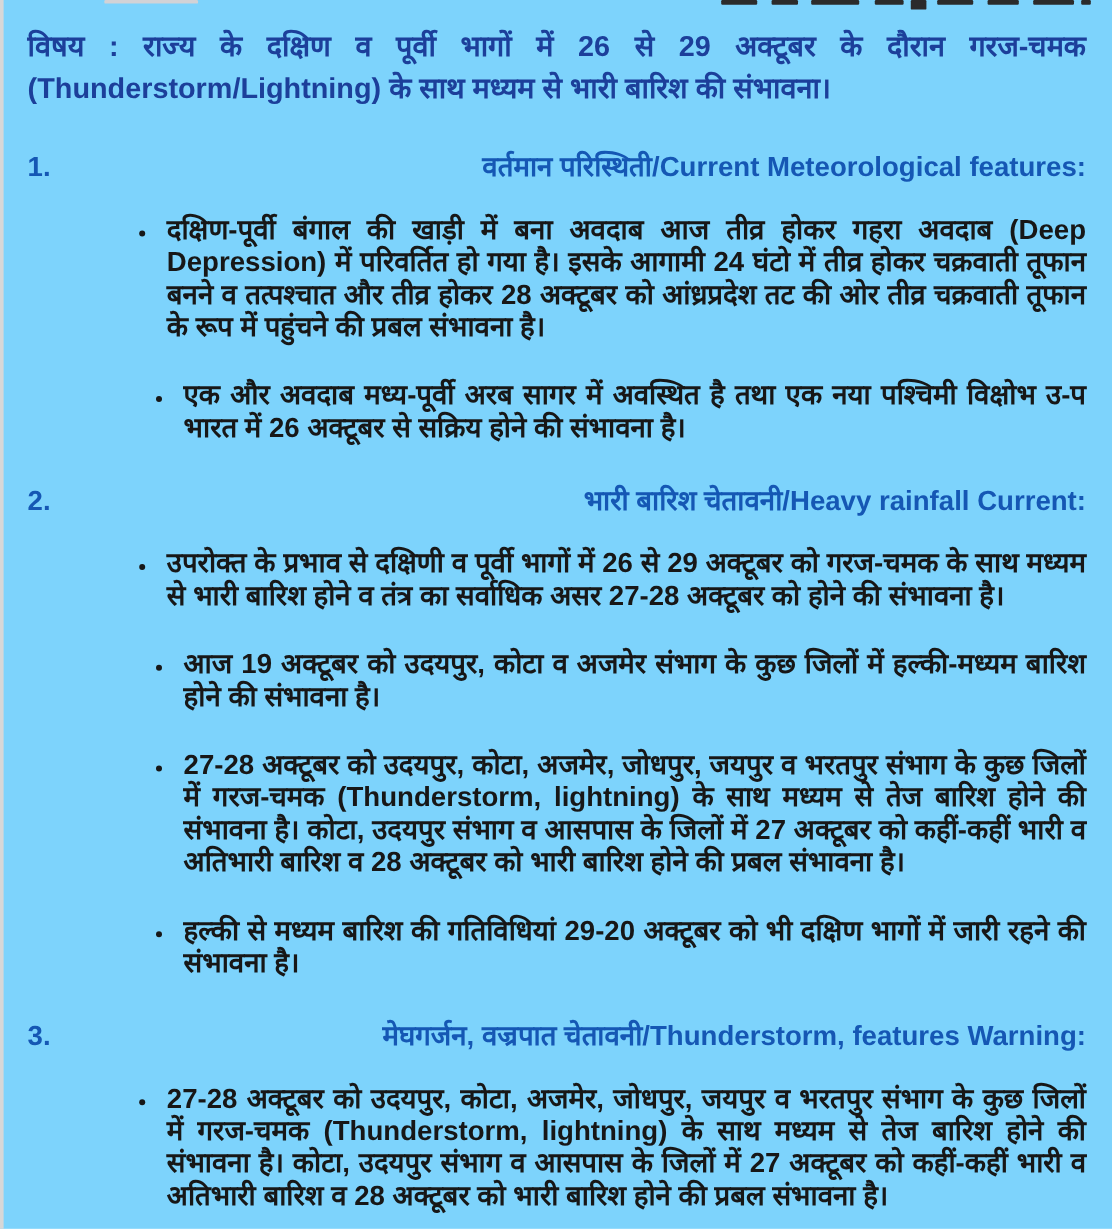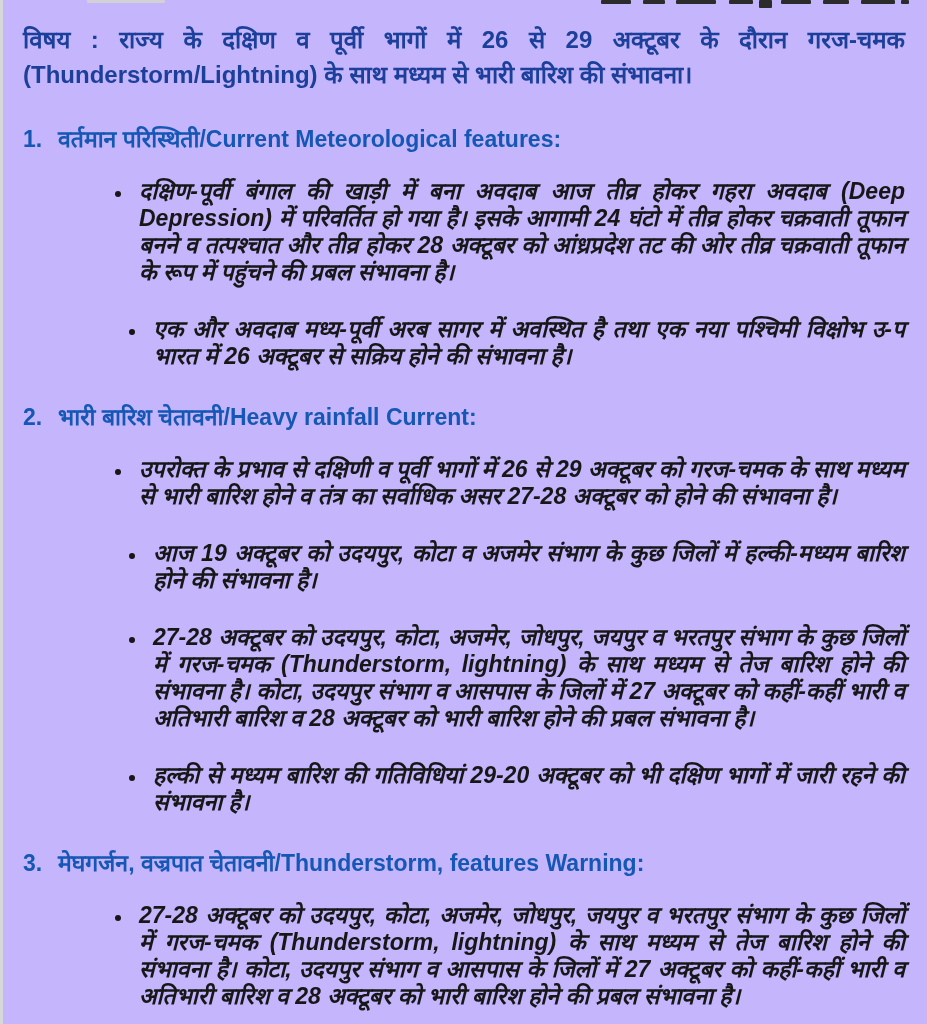--- a/index.html
+++ b/index.html
@@ -13,21 +13,21 @@
     overflow: hidden;
     font-family: "Liberation Sans", "DejaVu Sans", sans-serif;
     position: relative;
   }
   .page {
     box-sizing: border-box;
     width: 927px;
     height: 1024px;
     padding: 22px 22px 0 20px;
     border-left: 3px solid #d7d7d7;
-    background: #c4b5fd;
+    background: #7dd3fc;
     position: relative;
   }
   
   .artifact {
     position: absolute;
     background: #2b2b2b;
     border-radius: 1px;
   }
   .artifact.faint { background: #d2d2d6; }
 
@@ -44,27 +44,26 @@
   .section-heading {
     display: flex;
     color: #1557b4;
     font-weight: bold;
     font-size: 23px;
     line-height: 30px;
   }
   .section-number {
     flex: 0 0 35px;
   }
-  .section-title { flex: 1; }
+  .section-title { flex: 1; text-align: right; }
 
   ul.bullets {
     margin: 24px 0 0 0;
     padding: 0 0 0 110px;
     list-style: disc outside;
-    font-style: italic;
   }
   ul.bullets li {
     color: #171717;
     font-weight: bold;
     font-size: 23px;
     line-height: 27px;
     text-align: justify;
     padding-left: 6px;
   }
   ul.bullets li + li { margin-top: 30px; margin-left: 14px; }

